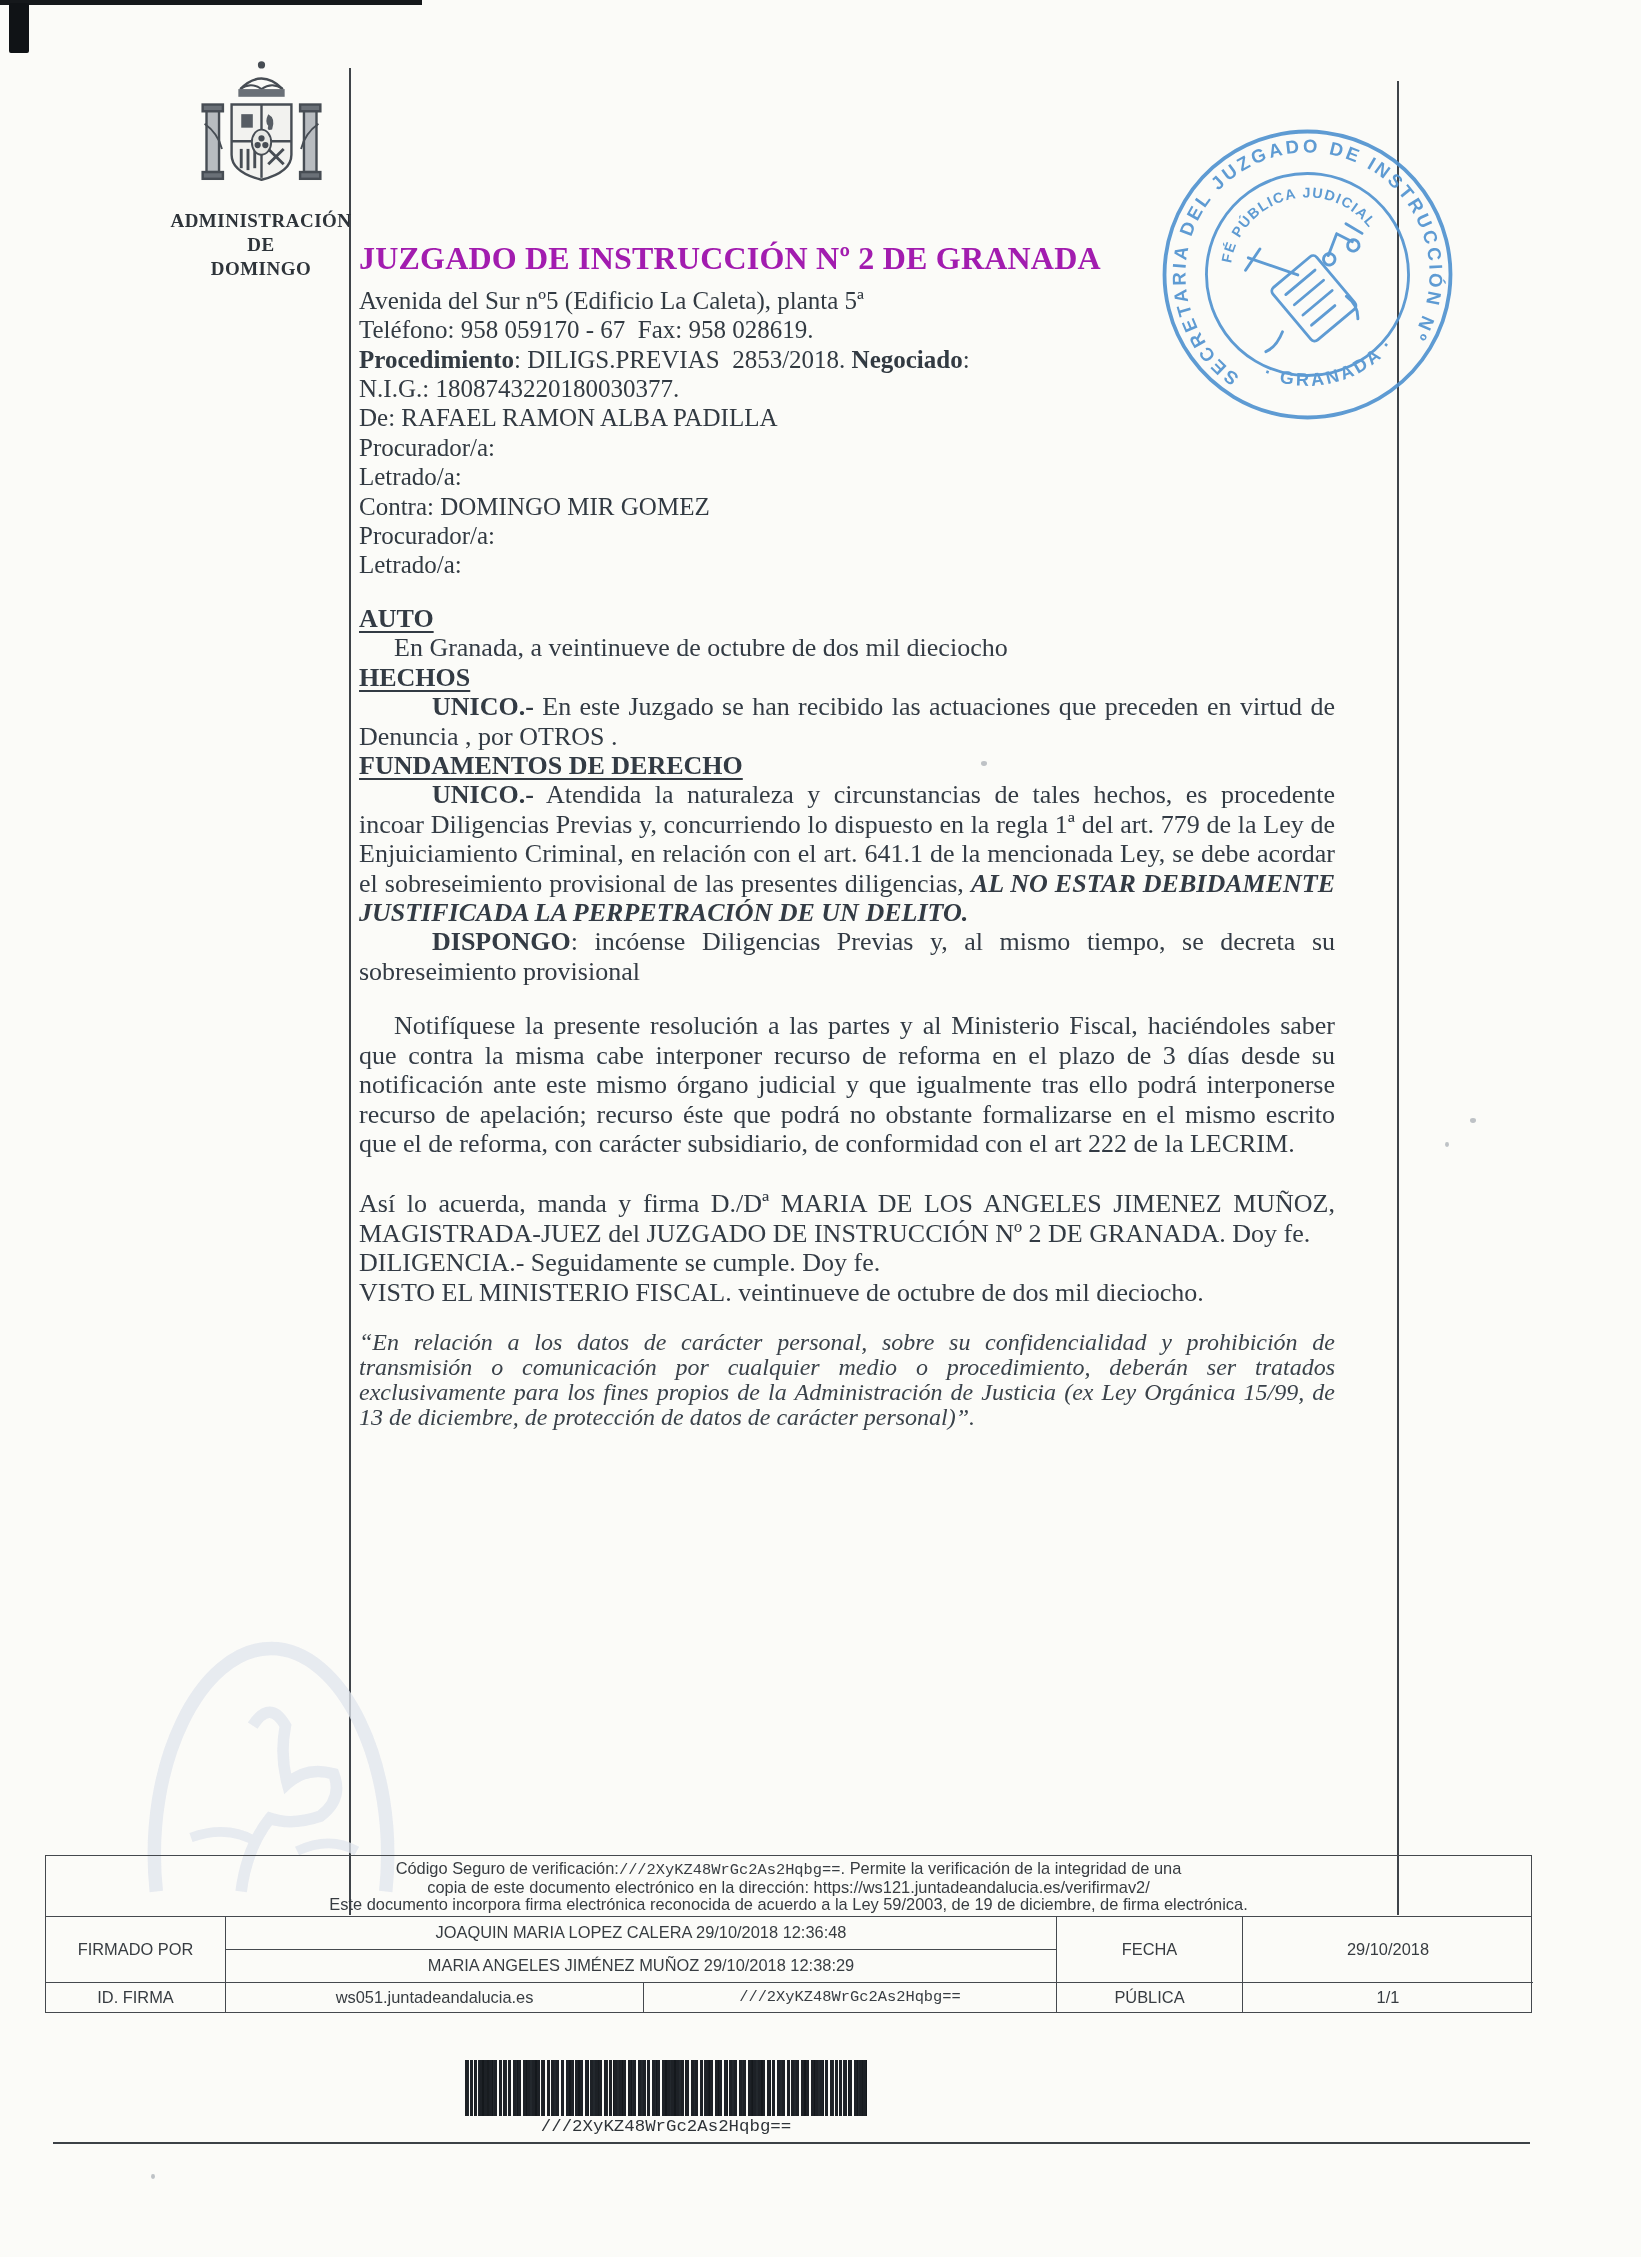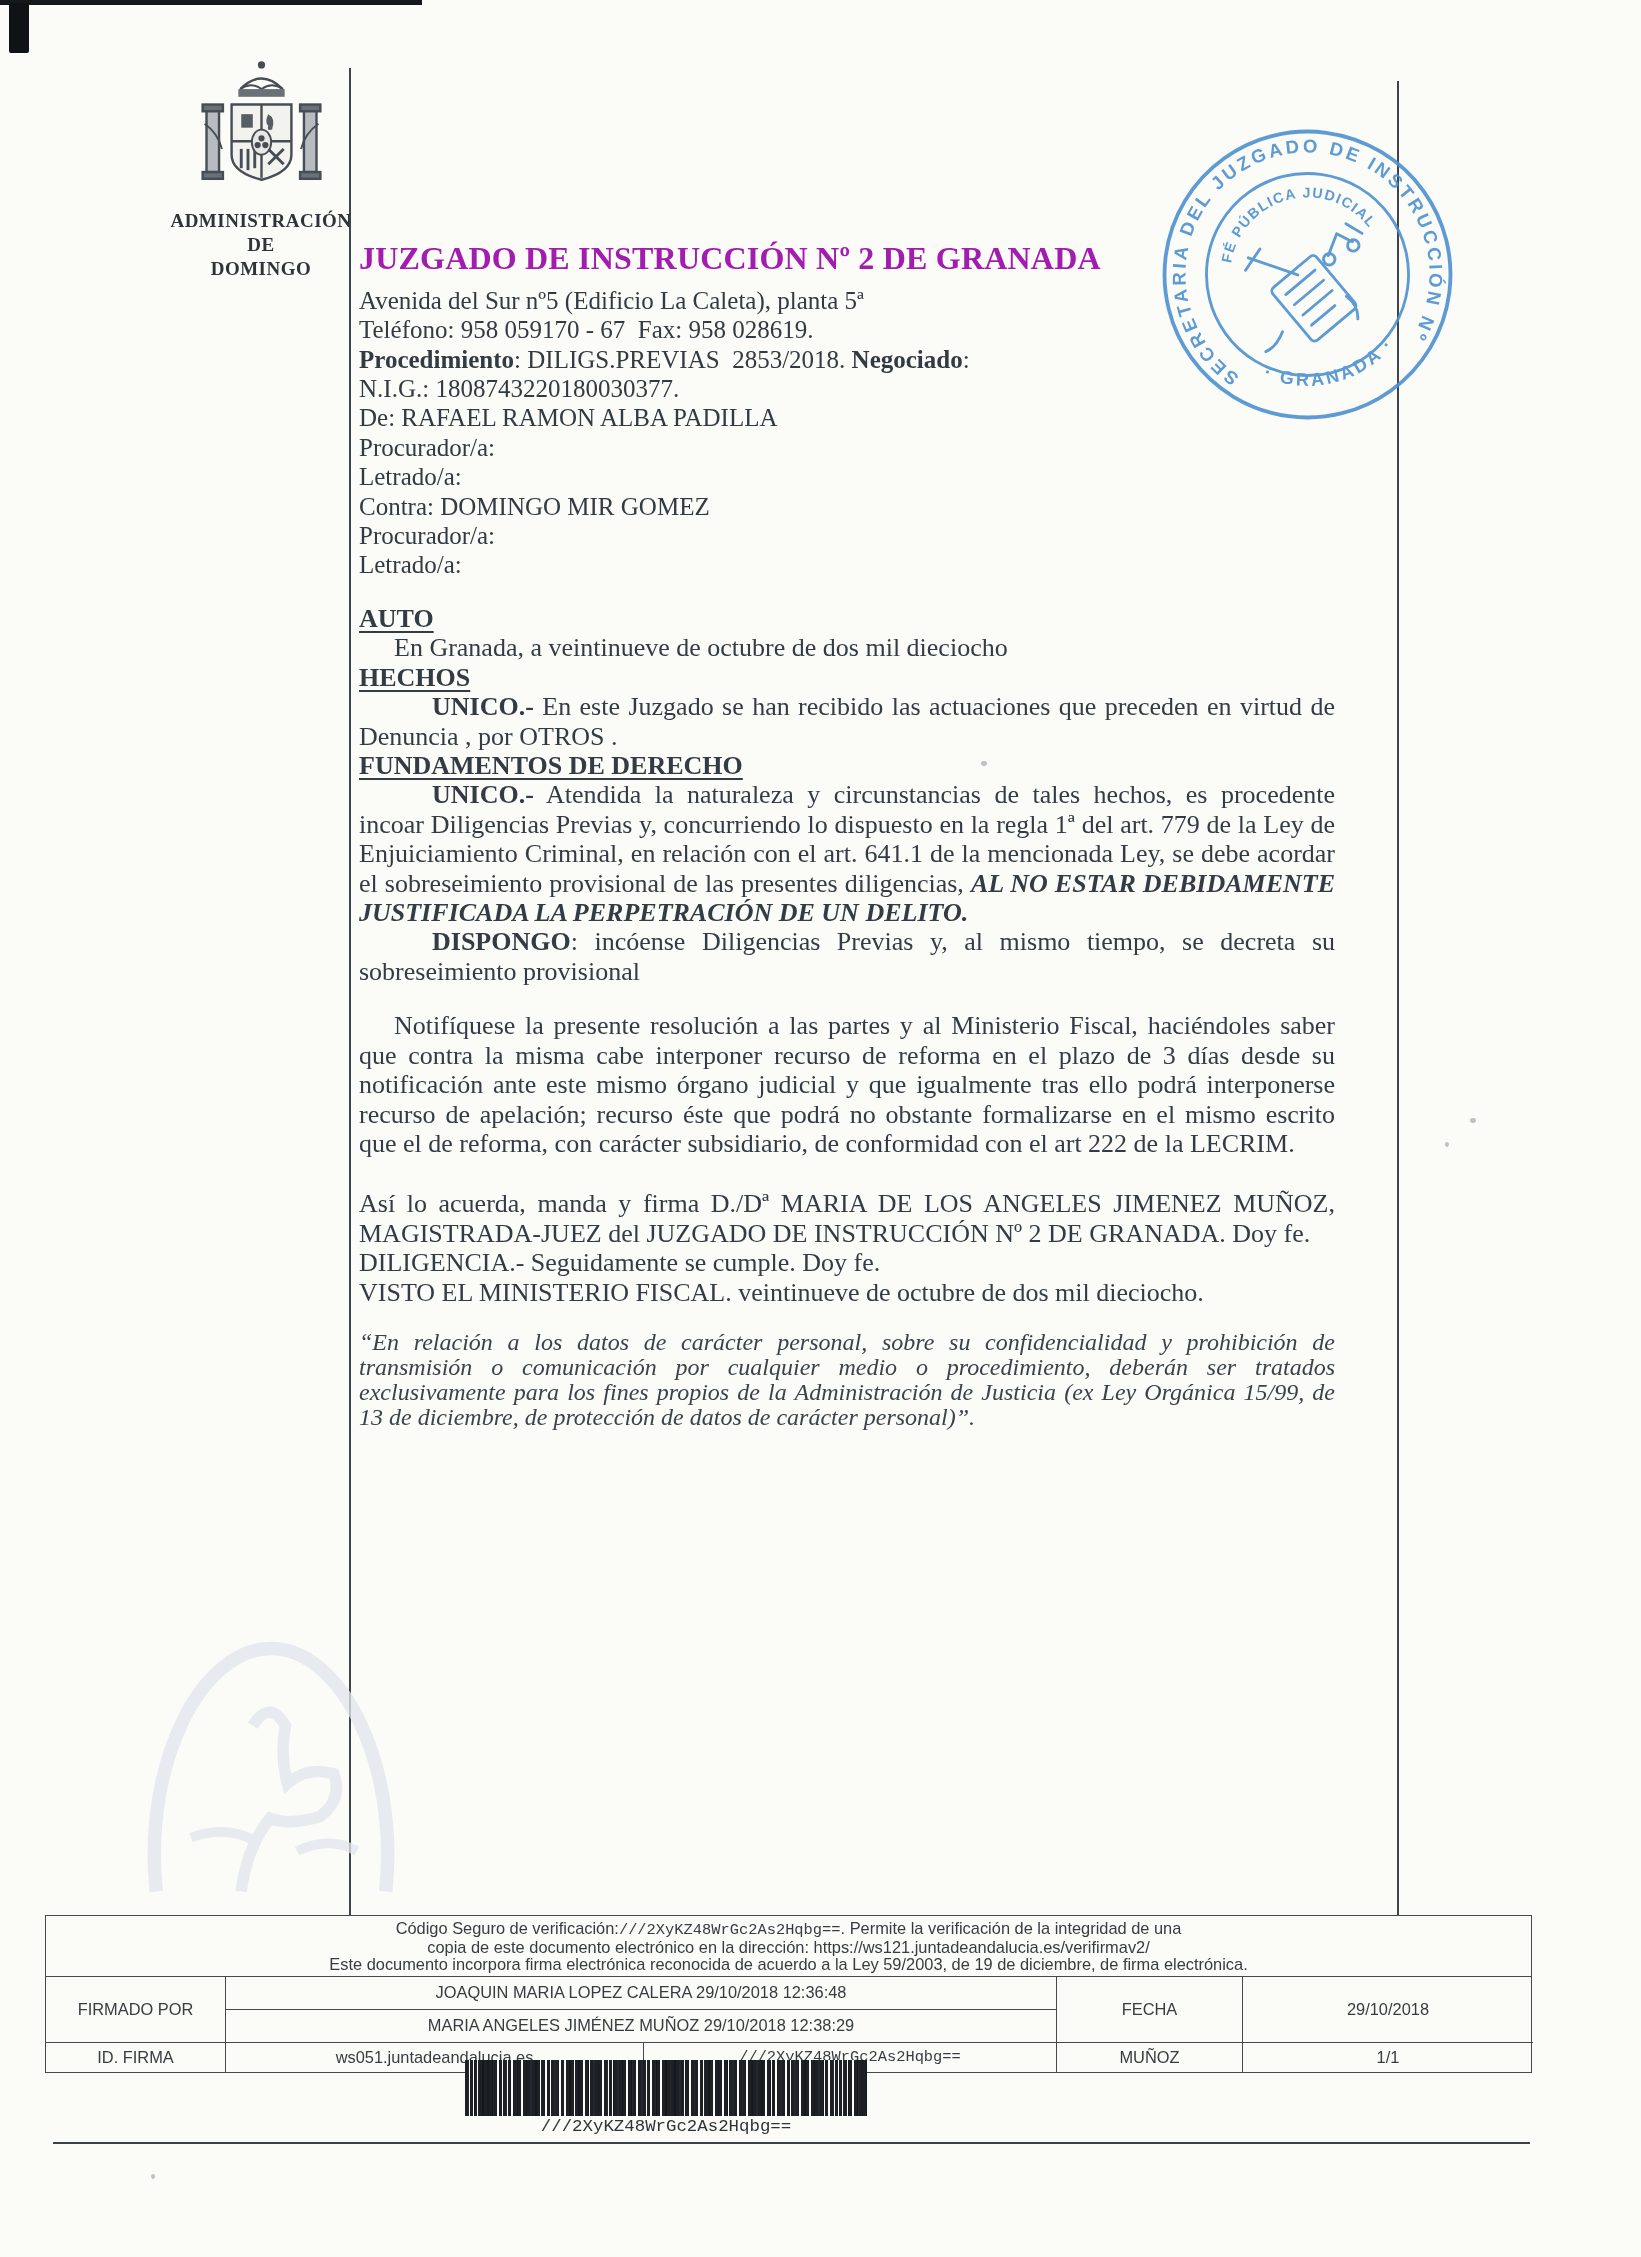--- a/index.html
+++ b/index.html
@@ -36,21 +36,21 @@
   .date-line{text-align:left;}
   .bi{font-weight:bold;font-style:italic;}
   .b{font-weight:bold;}
   .gap26{height:25px;} .gap32{height:31px;} .gap24{height:23px;}
   .disclaimer{font-style:italic;font-size:24px;line-height:25px;color:#3a424a;}
 
   
   .watermark{left:133px;top:1610px;opacity:.85;}
 
   
-  .ftable{left:45px;top:1915px;width:1487px;font-family:"Liberation Sans", sans-serif;
+  .ftable{left:45px;top:1855px;width:1487px;font-family:"Liberation Sans", sans-serif;
     font-size:16.4px;color:#373c41;box-sizing:border-box;}
   .ft-head{border:1.9px solid #45494e;border-bottom:none;text-align:center;
     padding:3.9px 13.5px 2.9px 13.5px;line-height:17px;box-sizing:border-box;}
   .mono{font-family:"Liberation Mono","DejaVu Sans Mono",monospace;font-size:15.4px;}
   .ft-grid{display:grid;grid-template-columns:180px 418px 413px 186px 290px;
     grid-template-rows:33px 33px 29px;border:1.9px solid #45494e;box-sizing:border-box;}
   .cell{display:flex;align-items:center;justify-content:center;text-align:center;
     border-right:1.4px solid #45494e;border-bottom:1.4px solid #45494e;box-sizing:border-box;}
   .cell.last-col{border-right:none;}
   .cell.last-row{border-bottom:none;}
@@ -217,21 +217,21 @@
   </div>
   <div class="ft-grid">
     <div class="cell c-firmado">FIRMADO POR</div>
     <div class="cell c-signer1">JOAQUIN MARIA LOPEZ CALERA 29/10/2018 12:36:48</div>
     <div class="cell c-signer2">MARIA ANGELES JIMÉNEZ MUÑOZ 29/10/2018 12:38:29</div>
     <div class="cell c-fecha">FECHA</div>
     <div class="cell c-fechaval last-col">29/10/2018</div>
     <div class="cell c-id last-row">ID. FIRMA</div>
     <div class="cell c-host last-row">ws051.juntadeandalucia.es</div>
     <div class="cell c-code last-row mono">///2XyKZ48WrGc2As2Hqbg==</div>
-    <div class="cell c-pag last-row">MUÑOZ</div>
+    <div class="cell c-pag last-row">PÚBLICA</div>
     <div class="cell c-pagval last-row last-col">1/1</div>
   </div>
 </div>
 
 <div class="abs barcode"></div>
 <div class="abs barcode-caption">///2XyKZ48WrGc2As2Hqbg==</div>
 <div class="abs bottom-line"></div>
 
 
 </body></html>

